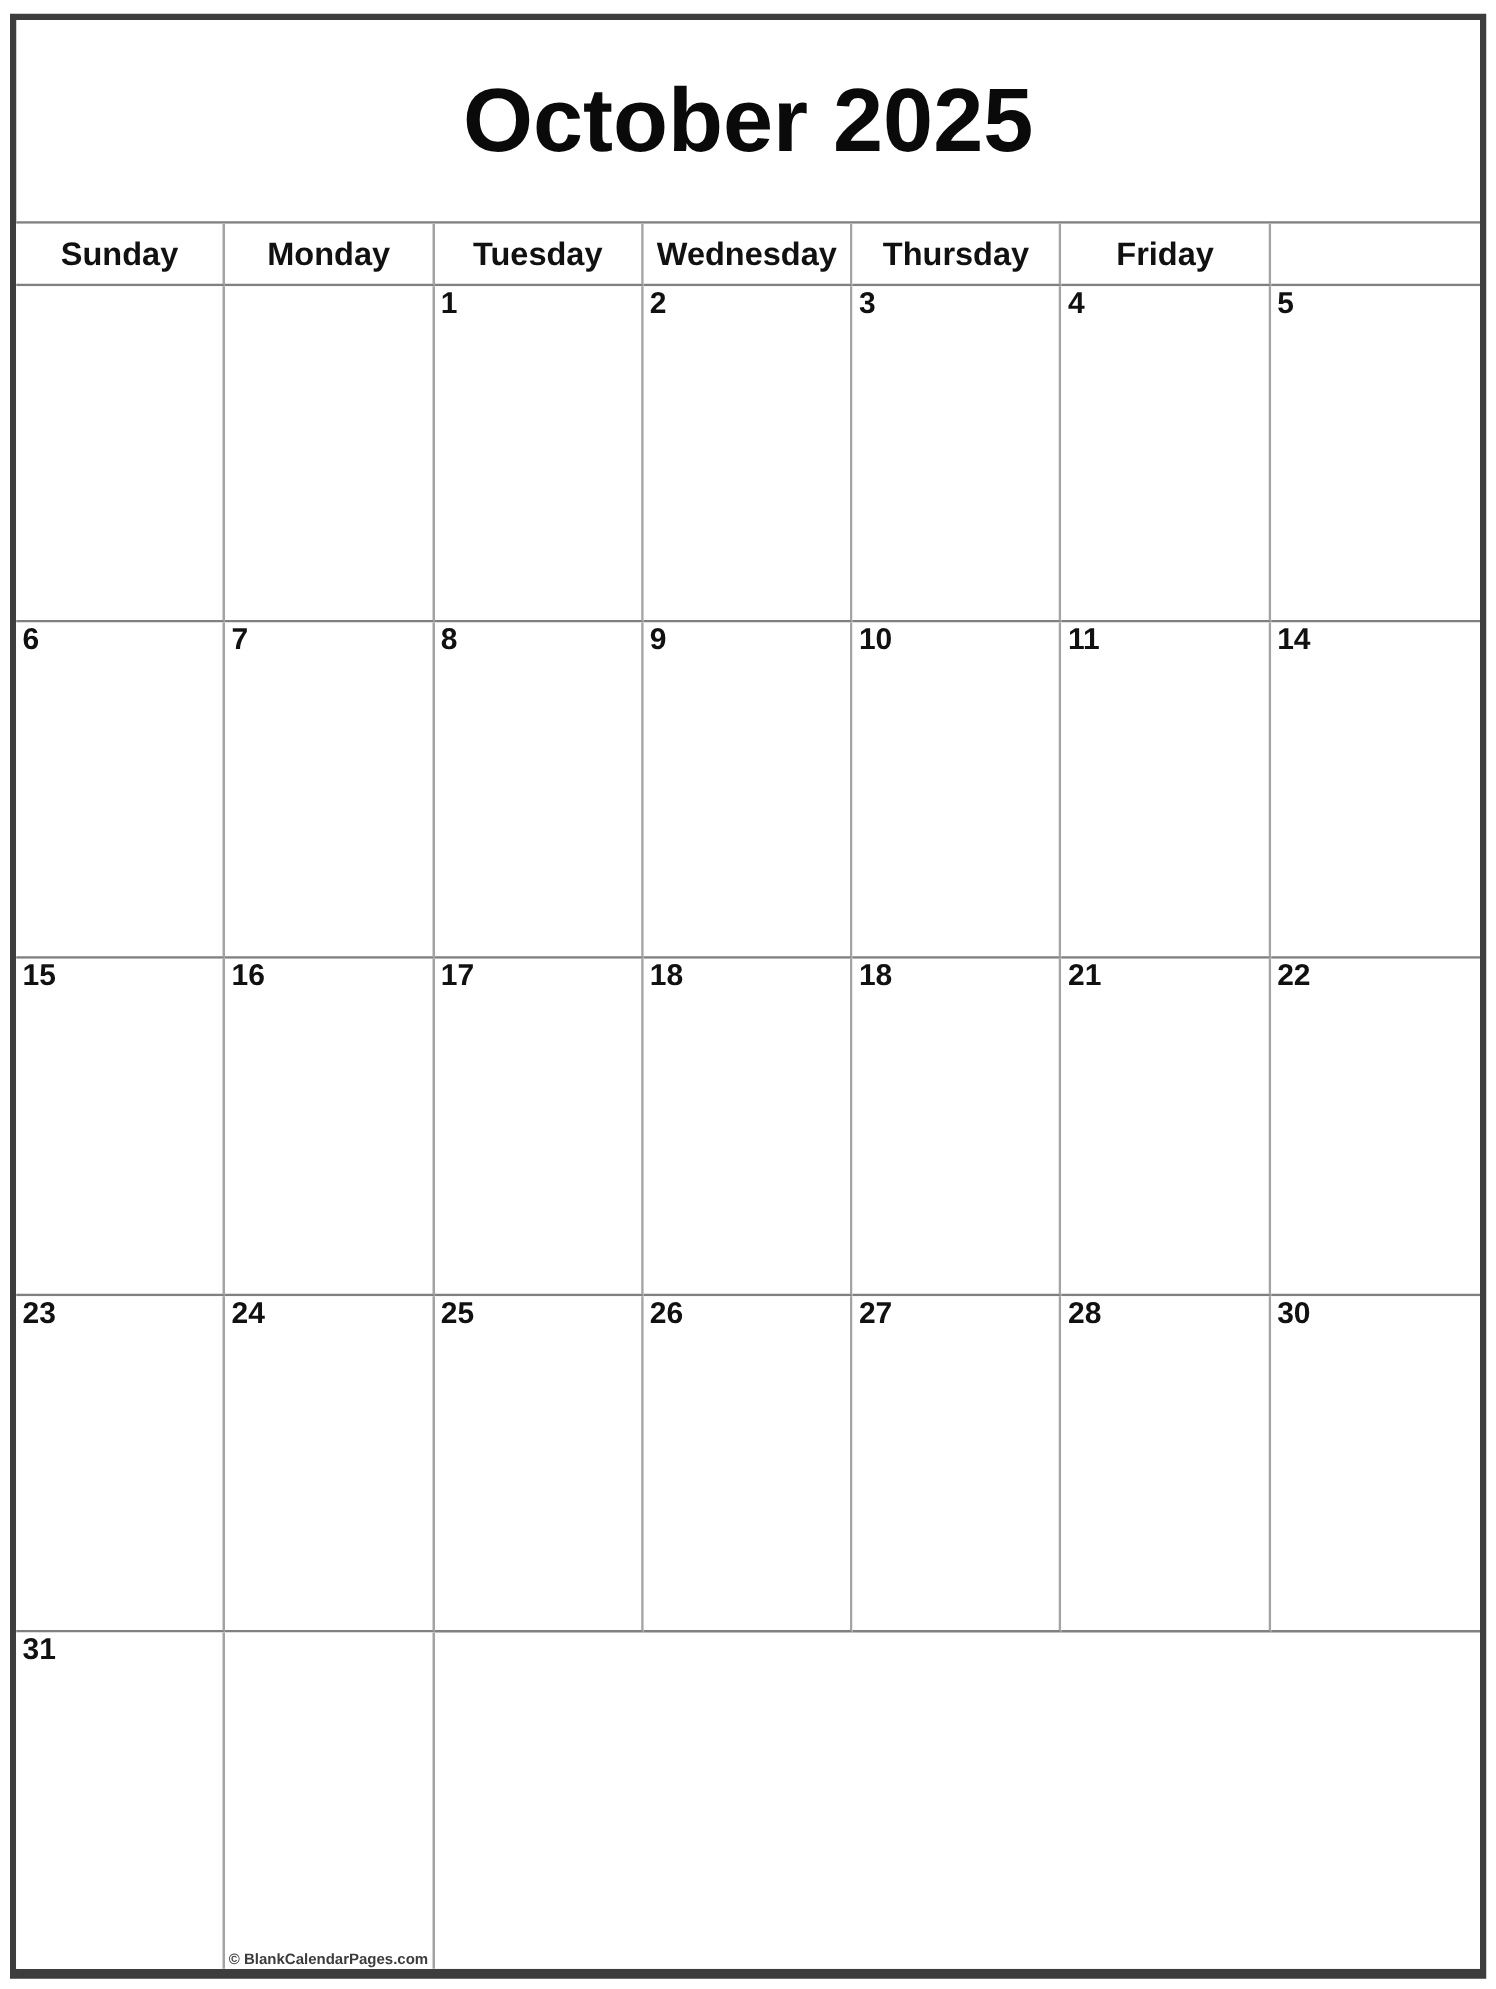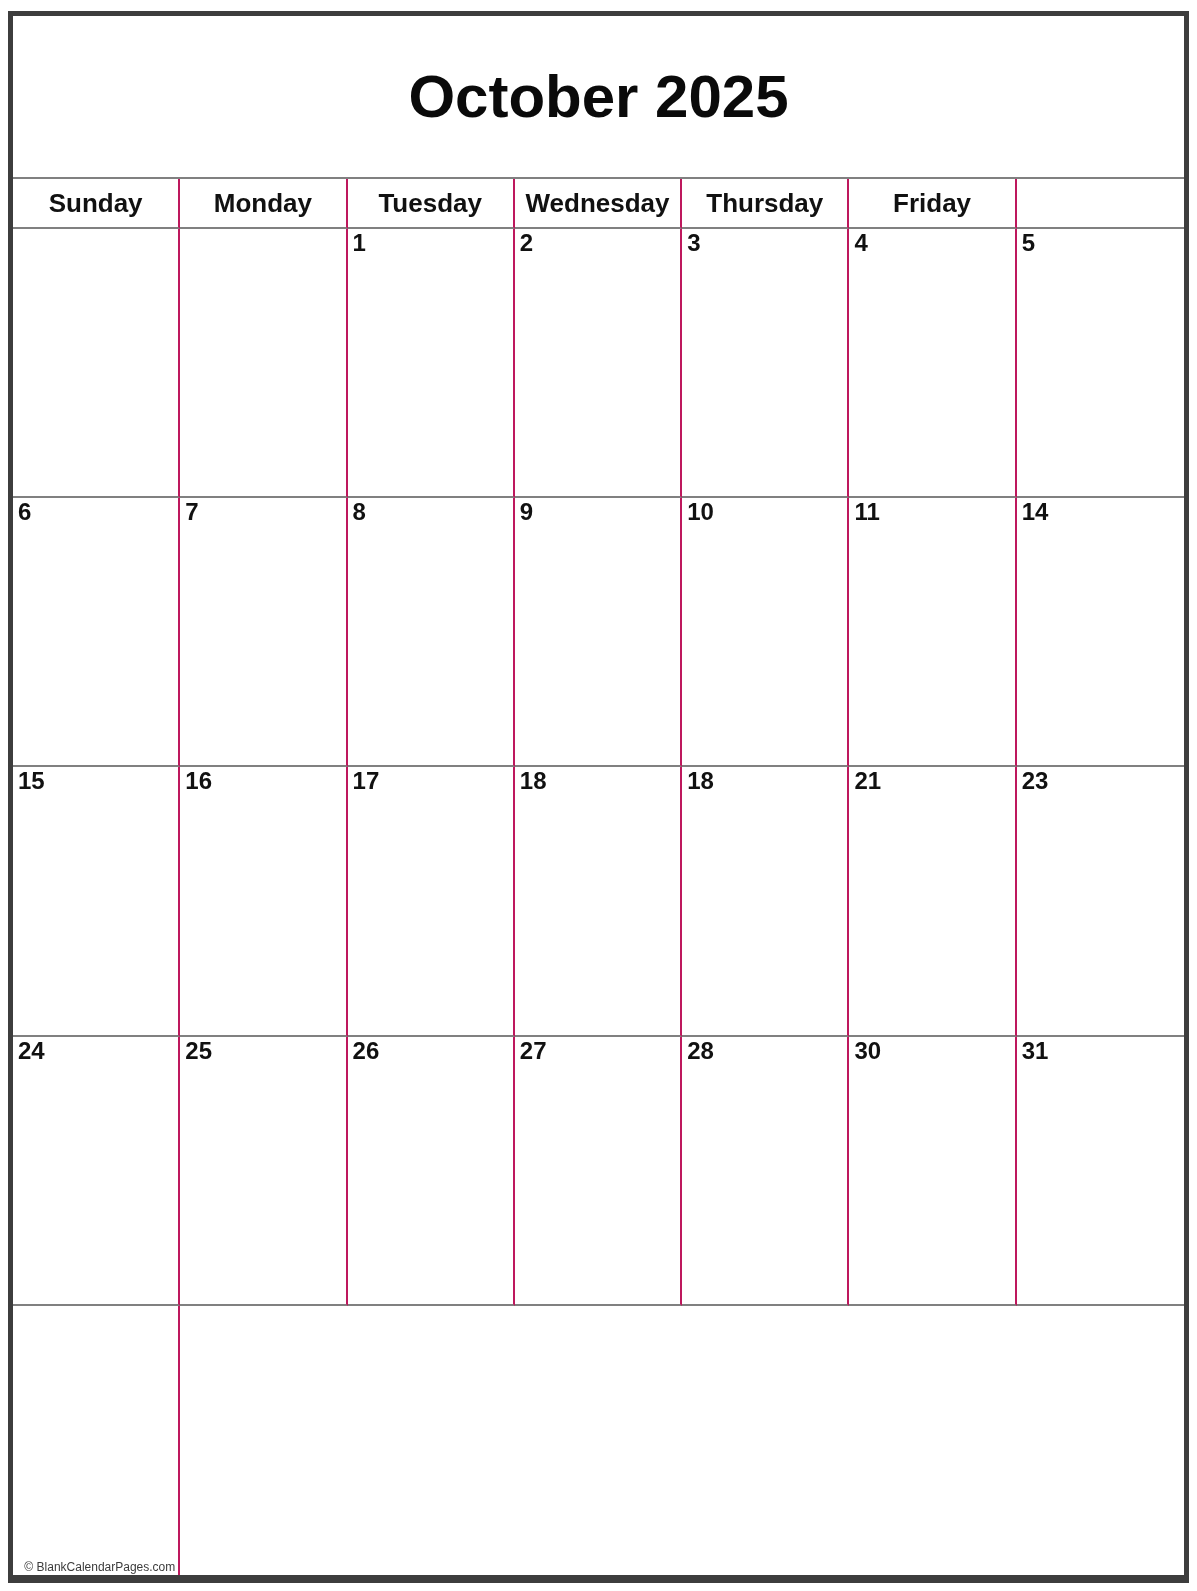--- a/index.html
+++ b/index.html
@@ -30,41 +30,41 @@
     position: absolute;
     left: 0;
     right: 0;
     top: 0;
     height: 161px;
     display: flex;
     align-items: center;
     justify-content: center;
   }
   .title {
-    font-size: 60px;
+    font-size: 72px;
     font-weight: bold;
     letter-spacing: 0px;
     color: #0a0a0a;
     white-space: nowrap;
     text-align: center;
   }
   .grid {
     position: absolute;
     left: 0;
     right: 0;
     top: 161px;
     bottom: 0;
     display: grid;
     grid-template-columns: repeat(7, 1fr);
     grid-template-rows: 50px repeat(5, 1fr);
     border-top: 2px solid #808080;
     background: #ffffff;
   }
   .grid > div {
-    border-right: 2px solid #be185d;
+    border-right: 2px solid #a3a3a3;
     border-bottom: 2px solid #808080;
     background: #ffffff;
     min-width: 0;
     min-height: 0;
   }
   .grid > div:nth-child(7n) {
     border-right: none;
   }
   .grid > div:nth-child(n+36) {
     border-bottom: none;
@@ -85,21 +85,21 @@
     font-size: 24px;
     font-weight: bold;
     line-height: 1.1;
     color: #111111;
   }
   .watermark {
     position: absolute;
     right: 3px;
     bottom: 1px;
     font-size: 12px;
-    font-weight: normal;
+    font-weight: bold;
     color: #3c3c3c;
     white-space: nowrap;
   }
 </style>
 </head>
 <body>
 
 <div class="frame">
 
   <div class="title-area">
@@ -132,20 +132,21 @@
     <div class="cell"><span class="num">11</span></div>
 
     <div class="cell"><span class="num">14</span></div>
     <div class="cell"><span class="num">15</span></div>
     <div class="cell"><span class="num">16</span></div>
     <div class="cell"><span class="num">17</span></div>
     <div class="cell"><span class="num">18</span></div>
 
     <div class="cell"><span class="num">18</span></div>
     <div class="cell"><span class="num">21</span></div>
+    <div class="cell"><span class="num">22</span></div>
     <div class="cell"><span class="num">23</span></div>
     <div class="cell"><span class="num">24</span></div>
     <div class="cell"><span class="num">25</span></div>
 
     <div class="cell"><span class="num">26</span></div>
     <div class="cell"><span class="num">27</span></div>
     <div class="cell"><span class="num">28</span></div>
     <div class="cell"><span class="num">30</span></div>
     <div class="cell"><span class="num">31</span></div>
     <div class="cell">

